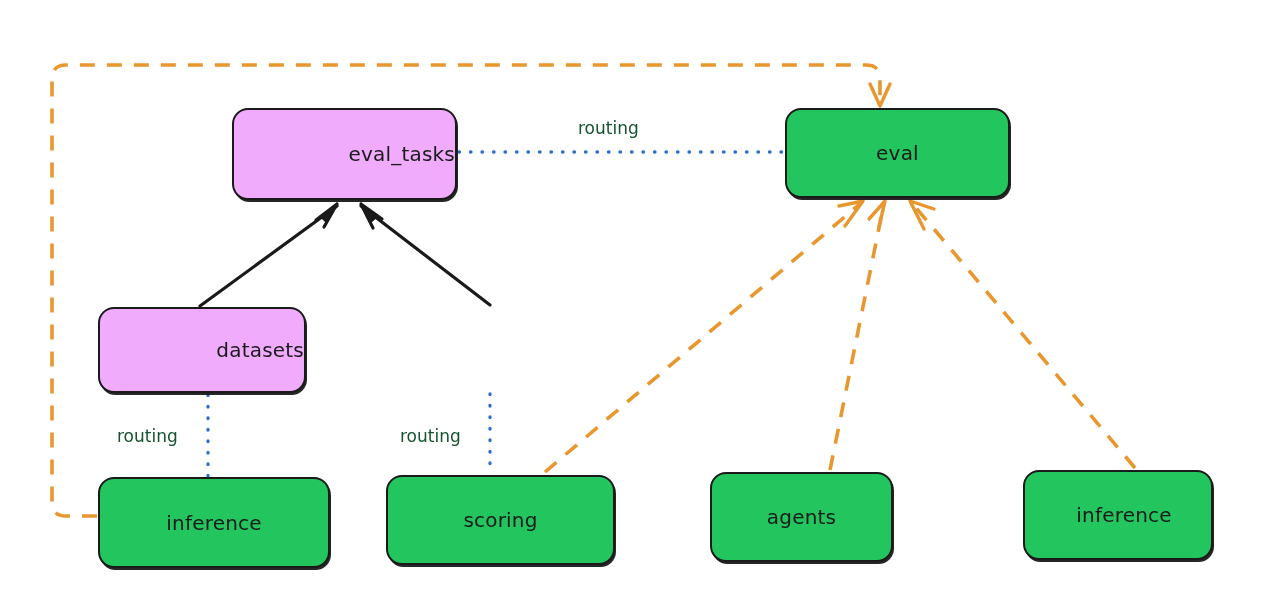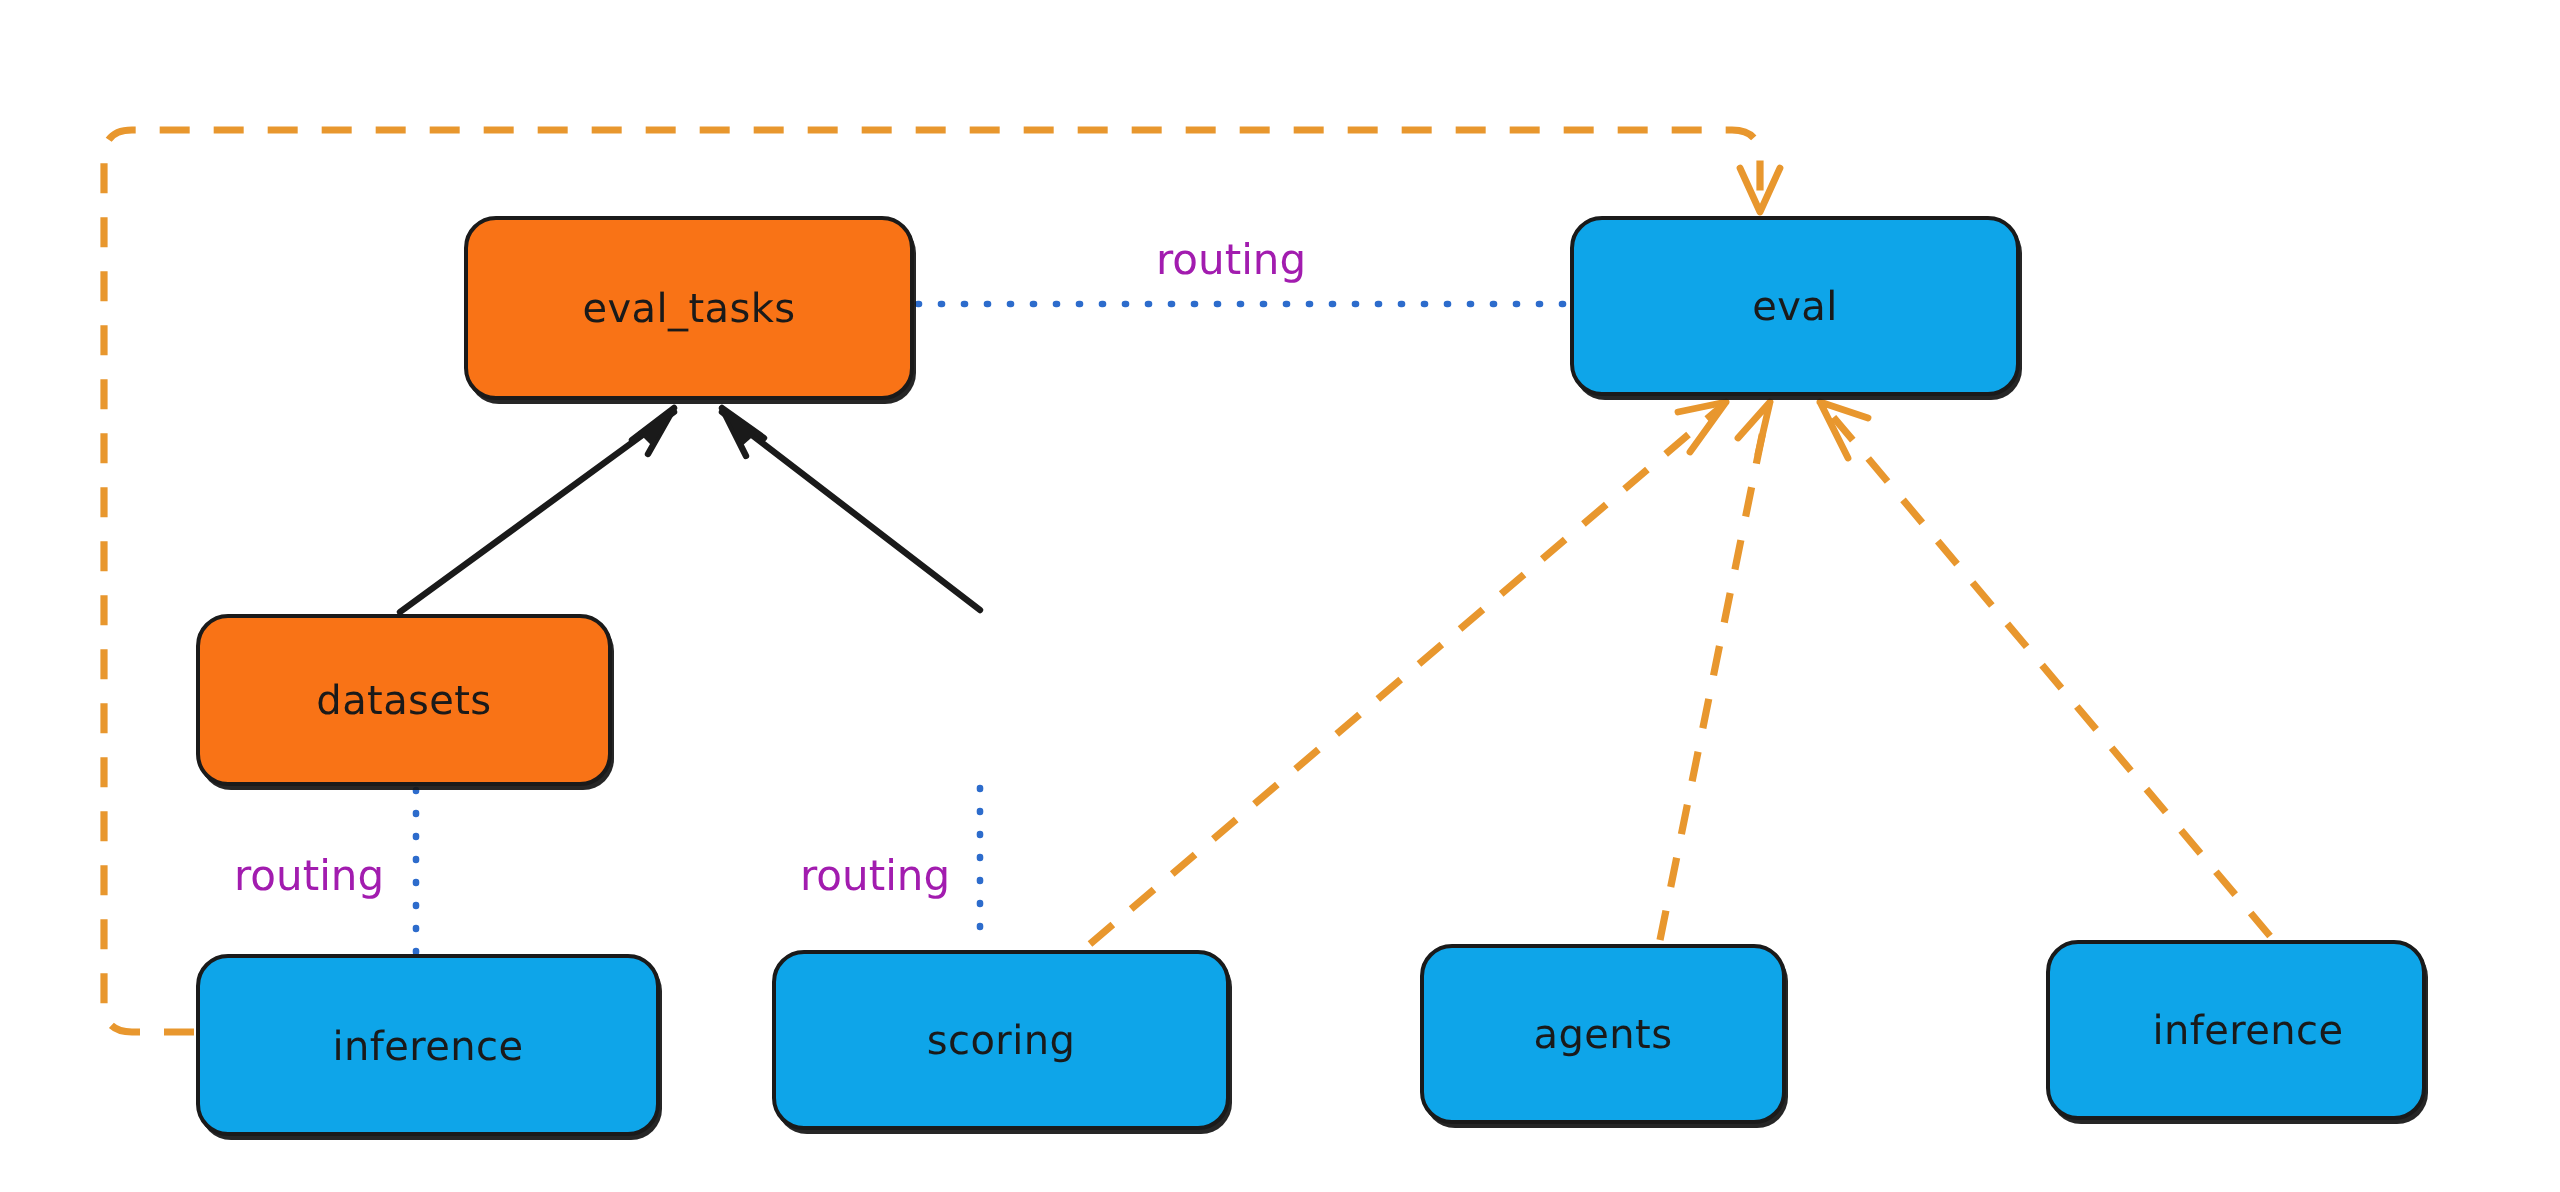--- a/index.html
+++ b/index.html
@@ -32,31 +32,31 @@
     display: flex;
     align-items: center;
     justify-content: center;
     font-family: "DejaVu Sans", sans-serif;
     font-size: 20px;
     color: #1a1a1a;
     letter-spacing: 0.2px;
     box-shadow: 1.5px 2.5px 0 -0.5px rgba(20,20,20,0.92);
     z-index: 5;
   }
-  .node.blue { background: #f97316; }
-  .node.green { background: #0ea5e9; justify-content: center; }
+  .node.blue { background: #f0abfc; justify-content: flex-end; }
+  .node.green { background: #22c55e; justify-content: center; }
   .node .node-label {
     line-height: 1;
     white-space: nowrap;
   }
   .edge-label {
     position: absolute;
     font-family: "DejaVu Sans", sans-serif;
-    font-size: 21px;
-    color: #a21caf;
+    font-size: 17px;
+    color: #14532d;
     white-space: nowrap;
     z-index: 6;
   }
 </style>
 </head>
 <body>
 
 <div id="canvas">
 
   <svg id="edges" viewBox="0 0 1280 596" xmlns="http://www.w3.org/2000/svg">

